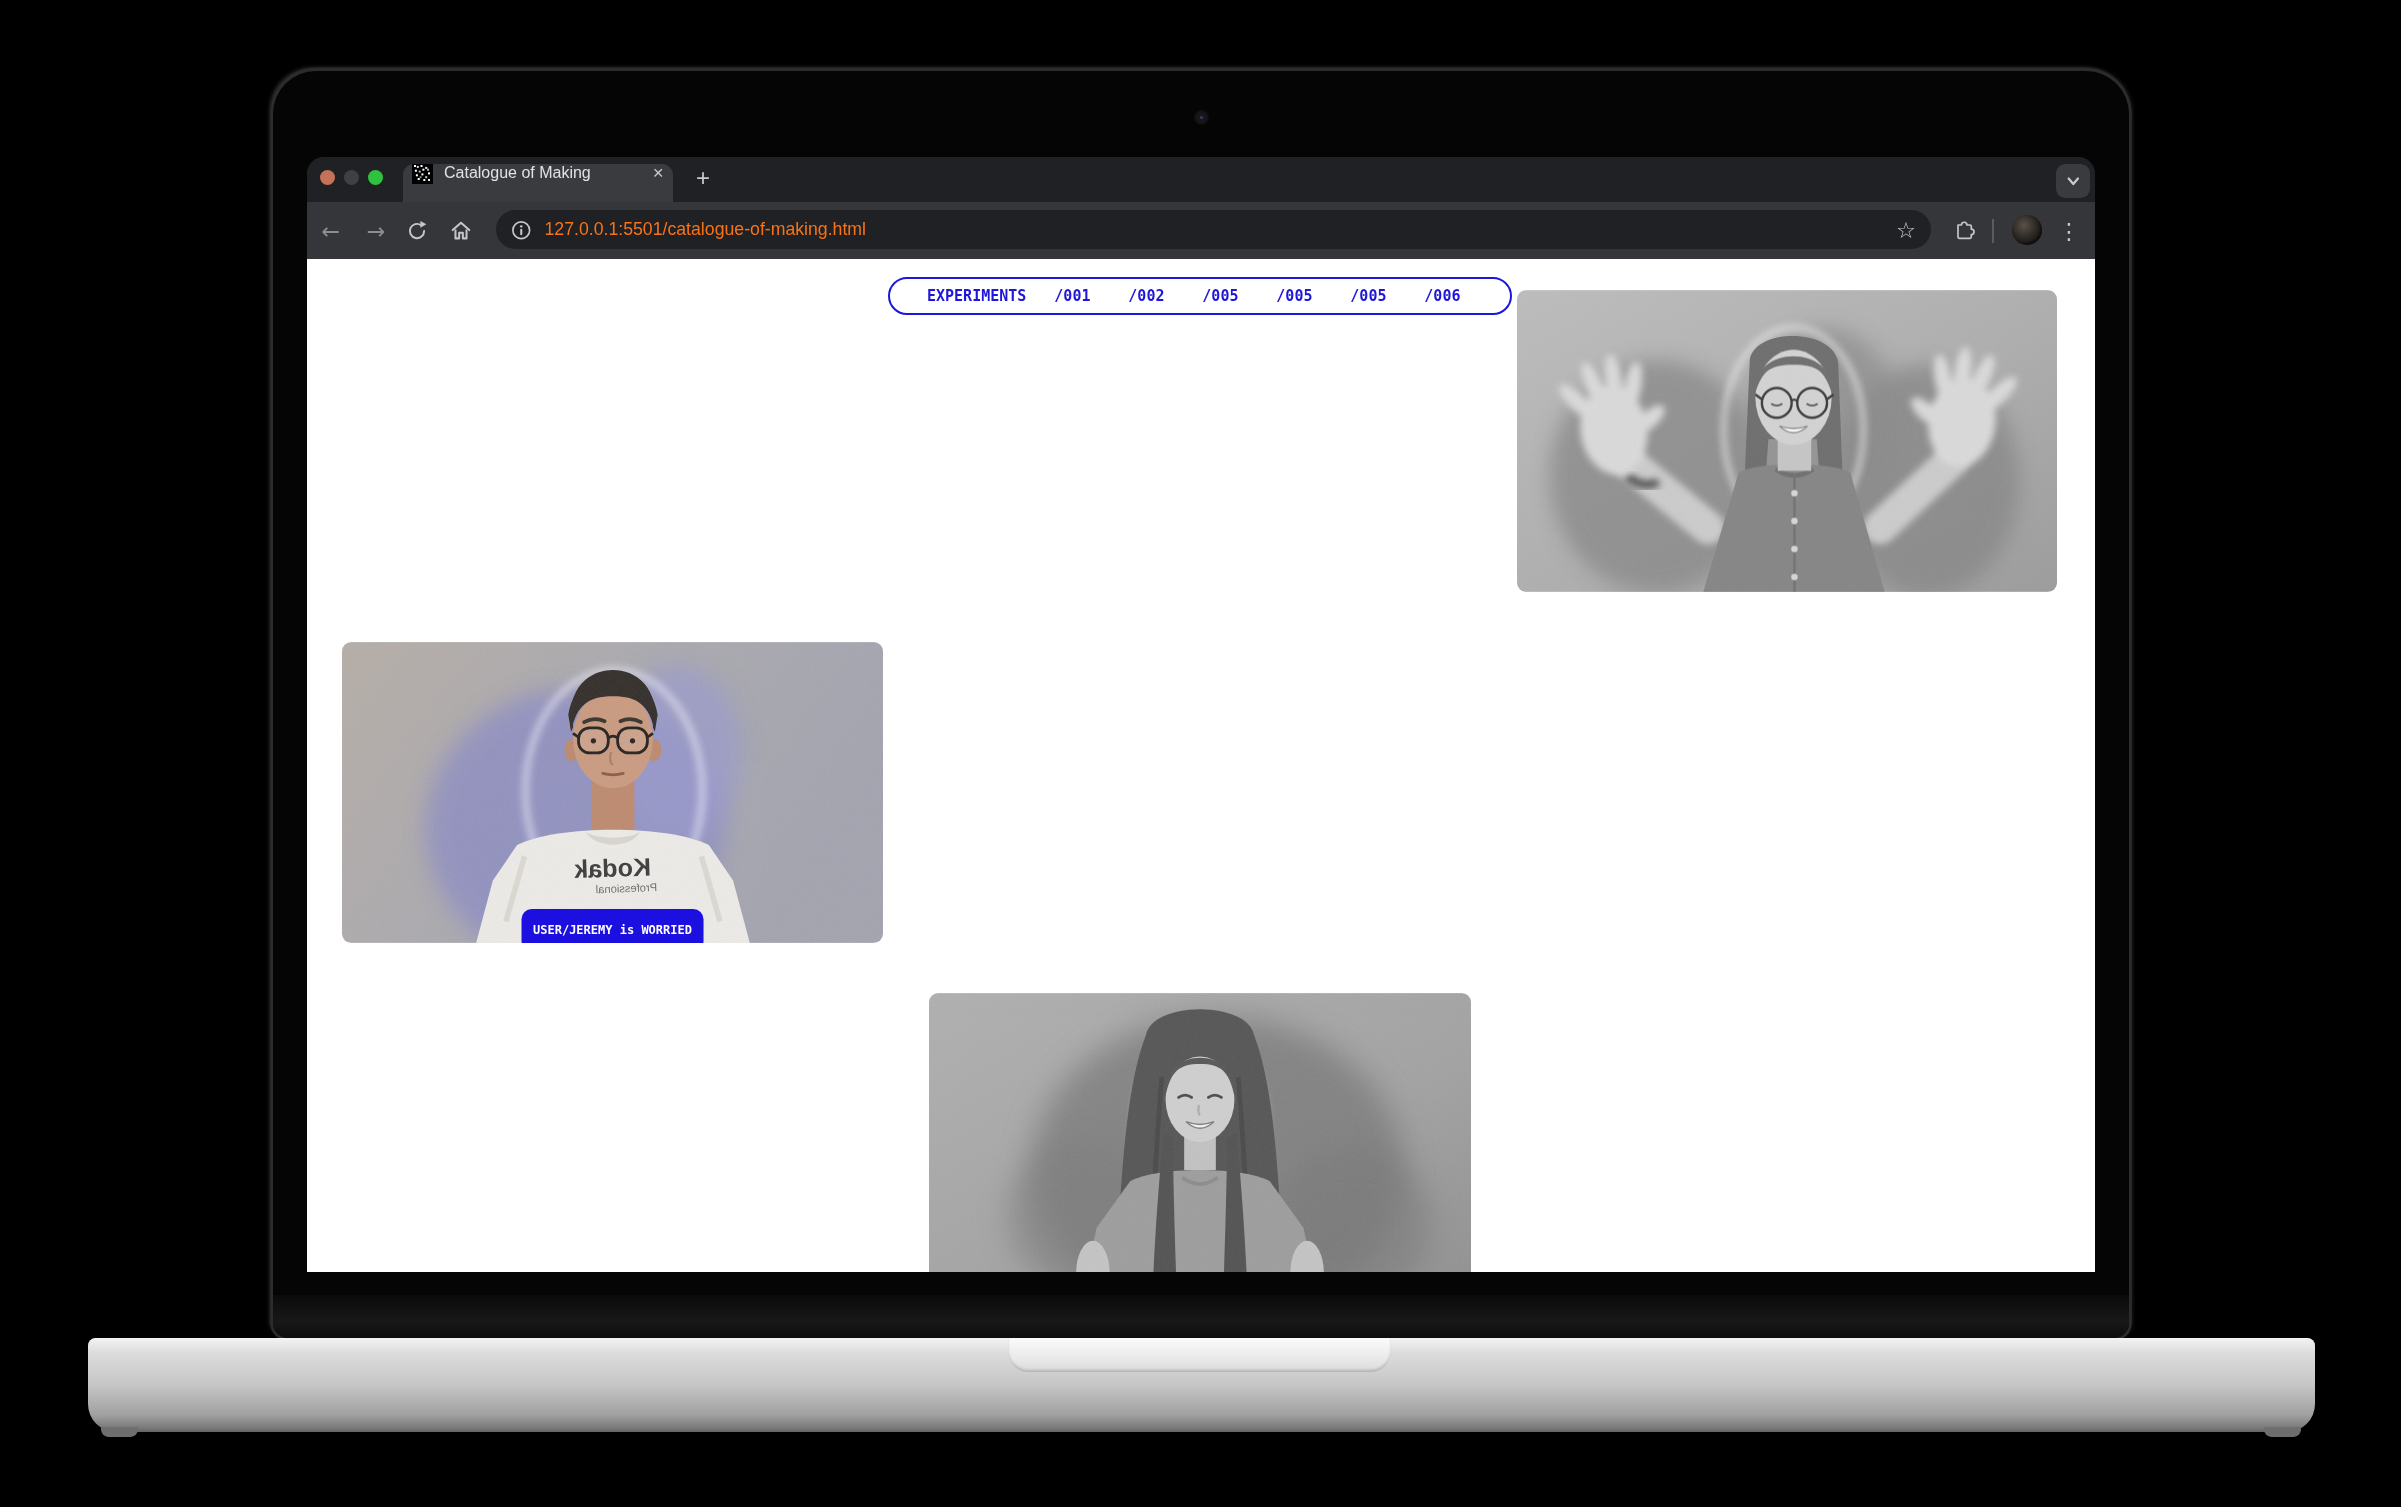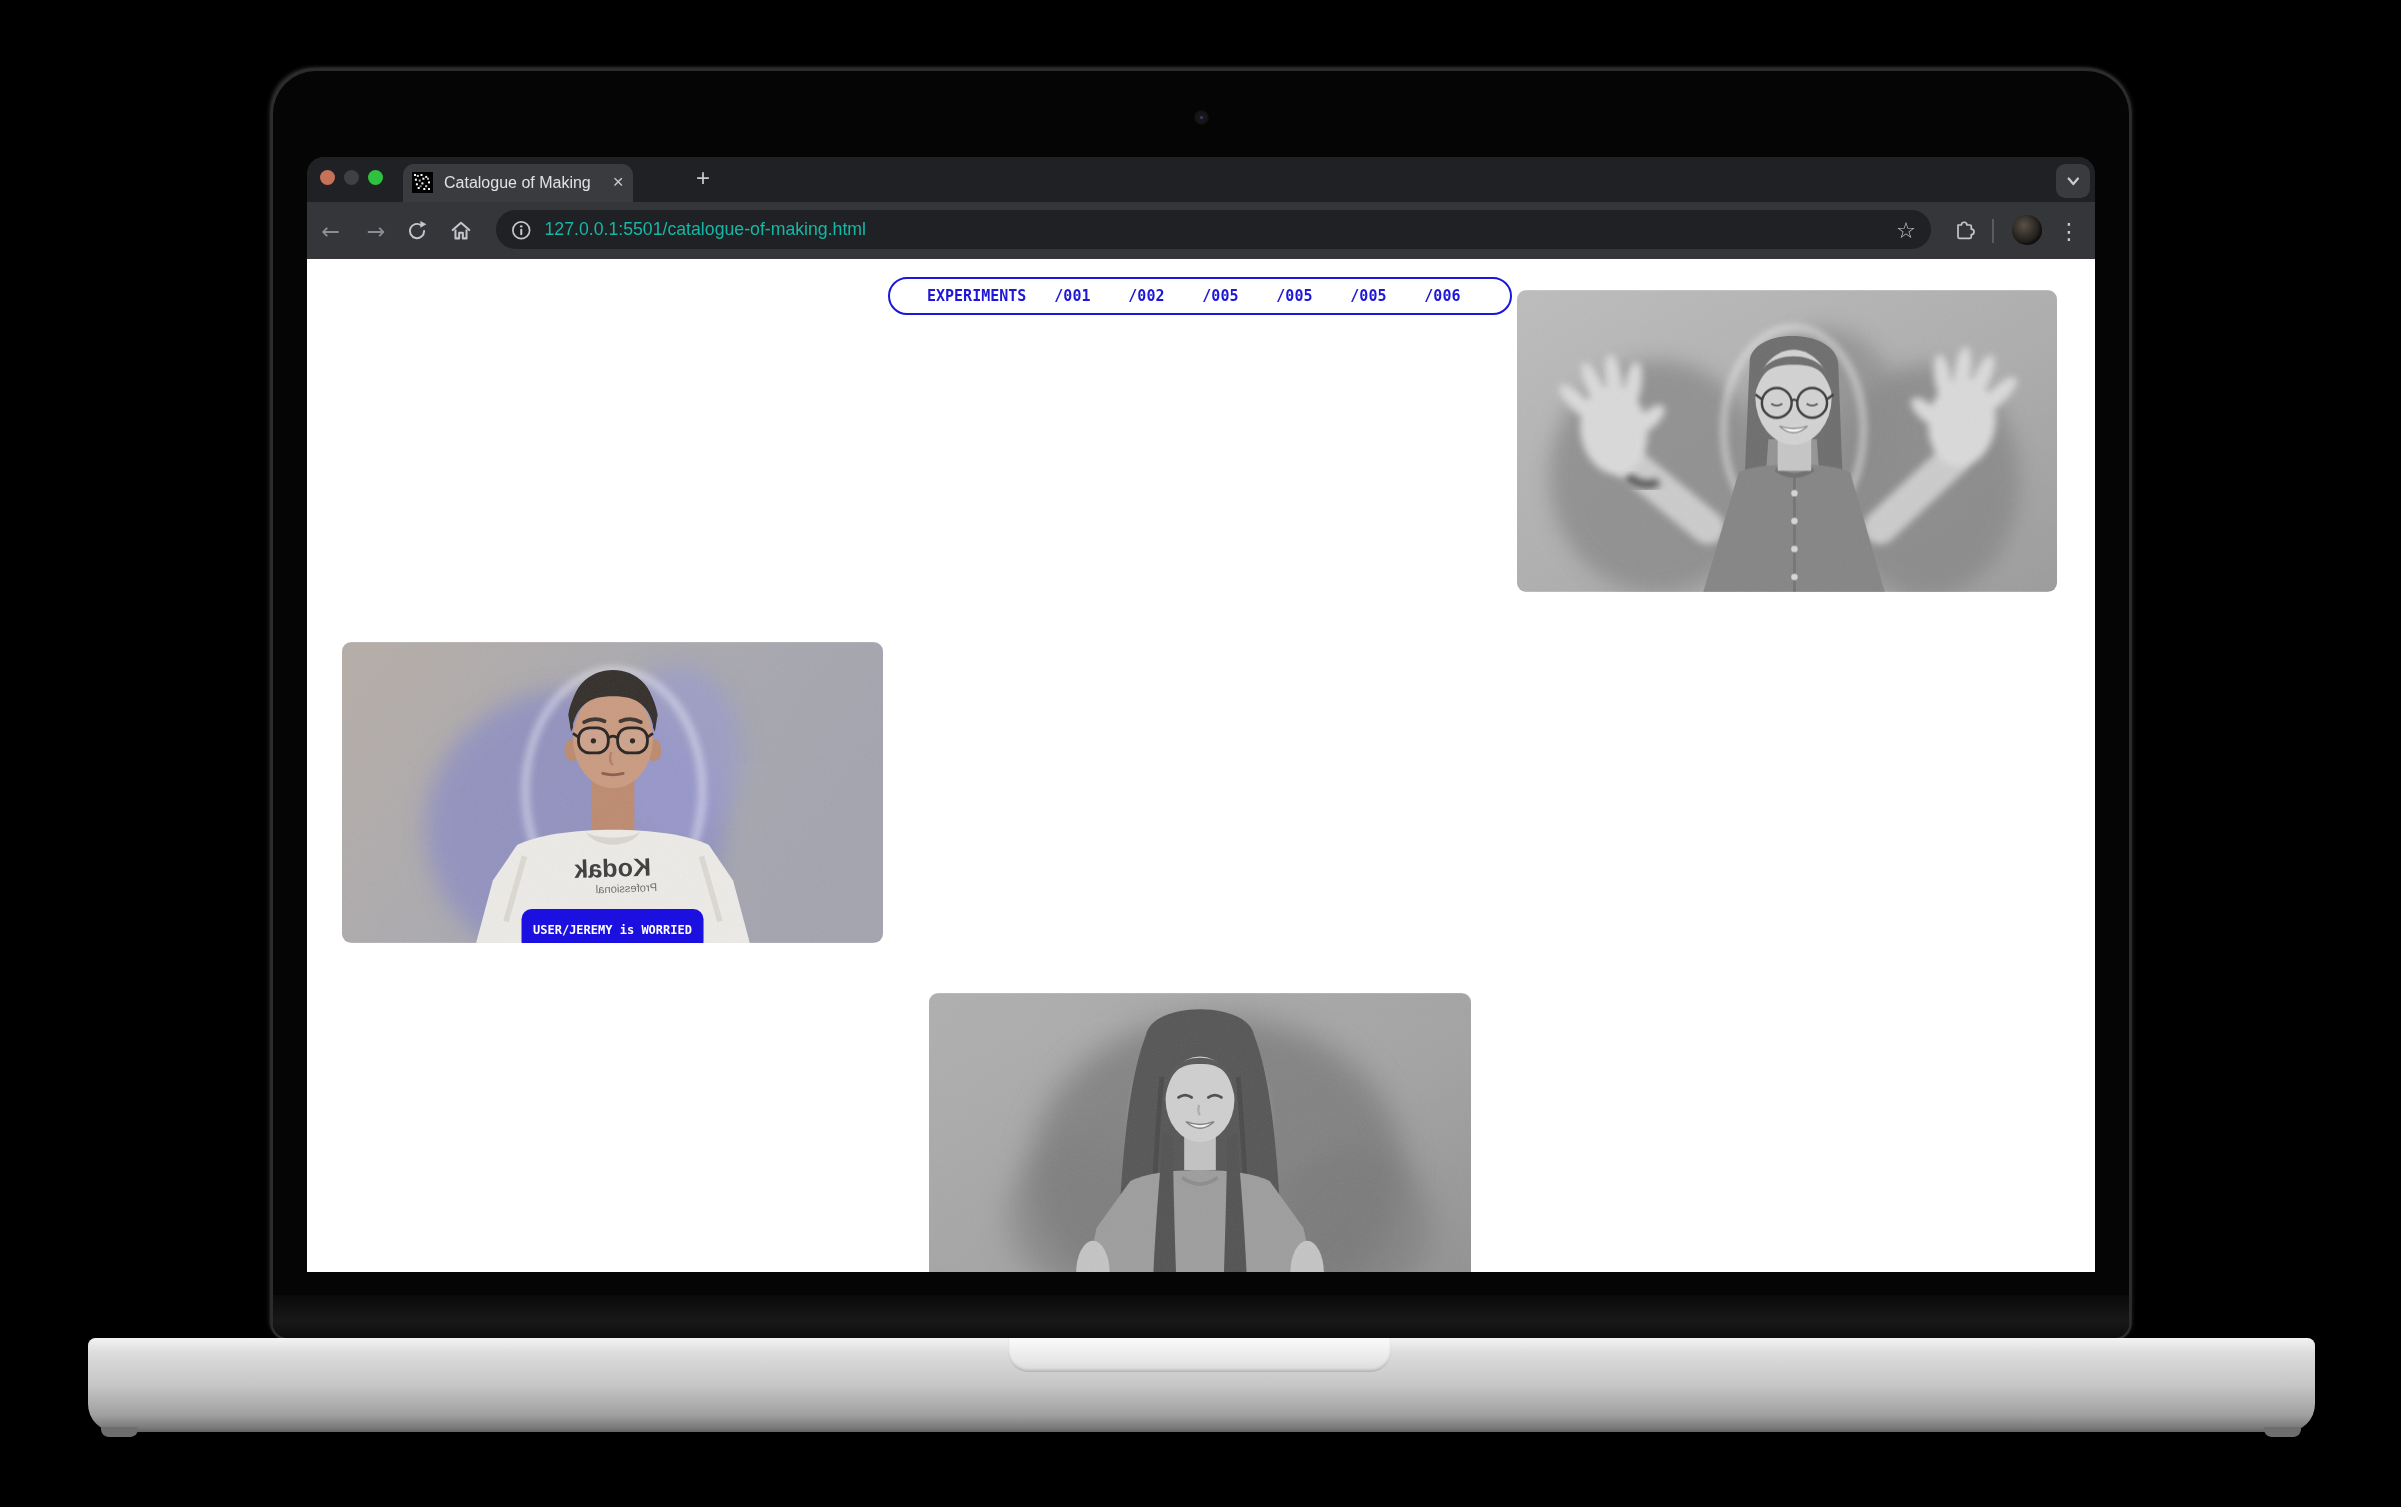--- a/index.html
+++ b/index.html
@@ -22,40 +22,40 @@
     background:linear-gradient(180deg,#fbfbfb,#e6e6e6 70%,#d9d9d9);
     border-radius:0 0 20.5px 20.5px;box-shadow:inset 0 -1.9px 2.8px rgba(0,0,0,.18);}
   .foot{position:absolute;top:1427px;width:37px;height:10.2px;background:#6e6e6e;border-radius:0 0 7.4px 7.4px;}
   .foot.l{left:101px}.foot.r{left:2264px}
 
   
   .window{position:absolute;left:34px;top:86px;width:1788px;height:1115px;
     background:#202124;border-radius:17px 17px 0 0;overflow:hidden;}
   .tabstrip{position:relative;height:45px;background:#202124;}
   .light{position:absolute;top:13px;width:15px;height:15px;border-radius:50%;}
-  .tab{position:absolute;left:96px;top:6.5px;width:230px;height:38px;background:#3a3b3f;
-    border-radius:11.2px 11.2px 0 0;display:flex;align-items:center;padding:0 9.3px;box-sizing:border-box;}
+  .tab{position:absolute;left:96px;top:6.5px;width:270px;height:38px;background:#3a3b3f;
+    border-radius:11.2px 11.2px 0 0;display:flex;padding:0 9.3px;box-sizing:border-box;}
   .favicon{width:20.5px;height:20.5px;background:#000;margin-right:11.2px;position:relative;flex:0 0 auto;}
   .favicon i{position:absolute;left:1.9px;top:1.9px;width:1.9px;height:1.9px;background:#fff;
     box-shadow:2.8px 0.9px #ddd,6.5px 0 #fff,0.9px 4.7px #fff,4.7px 5.6px #bbb,8.4px 3.7px #fff,11.2px 1.9px #eee,
       1.9px 9.3px #fff,7.4px 8.4px #fff,11.2px 11.2px #ccc,3.7px 13px #fff,9.3px 14px #fff,14px 7.4px #fff,
       14px 14px #eee,13px 3.7px #bbb,5.6px 11.2px #888;}
   .tab-title{color:#dfe1e5;font-size:16px;white-space:nowrap;overflow:hidden;flex:1;}
   .tab-close{color:#c8cacc;font-size:18.6px;line-height:18.6px;margin-left:7.4px;cursor:default;}
   .newtab{position:absolute;left:382px;top:8.4px;width:28px;height:28px;color:#c8cacc;
     font-size:24px;line-height:26px;text-align:center;}
   .chevbtn{position:absolute;left:1749px;top:7.4px;width:34px;height:34px;border-radius:9.3px;background:#3a3b3f;
     display:flex;align-items:center;justify-content:center;}
   .toolbar{position:relative;height:57px;background:#35363a;}
   .navbtn{position:absolute;top:12px;width:34px;height:34px;display:flex;align-items:center;
     justify-content:center;color:#c3c6ca;font-size:22.3px;font-family:"DejaVu Sans",sans-serif;}
   .navbtn.dim{color:#8b8e93;}
   .omnibox{position:absolute;left:189px;top:8.4px;width:1435px;height:39px;border-radius:19.5px;
     background:#202124;display:flex;align-items:center;padding:0 15px;box-sizing:border-box;}
-  .url{color:#14b8a6;font-size:17.7px;margin-left:13px;flex:1;white-space:nowrap;}
+  .url{color:#f97316;font-size:17.7px;margin-left:13px;flex:1;white-space:nowrap;}
   .star{color:#c8cacc;font-size:22.3px;font-family:"DejaVu Sans",sans-serif;margin-left:11.2px;}
   .tool-right{position:absolute;top:12px;width:34px;height:34px;display:flex;align-items:center;justify-content:center;}
   .divider{position:absolute;left:1685px;top:17px;width:1.9px;height:24px;background:#5a5b5f;}
   .avatar{position:absolute;left:1705px;top:13px;width:30px;height:30px;border-radius:50%;
     background:radial-gradient(circle at 40% 35%,#5a5248 0%,#2e2a26 45%,#121212 100%);
     box-shadow:inset -1.9px -1.9px 3.7px rgba(0,0,0,.6);}
   .menu3{position:absolute;left:1748px;top:12px;width:28px;height:34px;color:#c8cacc;font-size:22.3px;
     font-family:"DejaVu Sans",sans-serif;display:flex;align-items:center;justify-content:center;}
 
   

